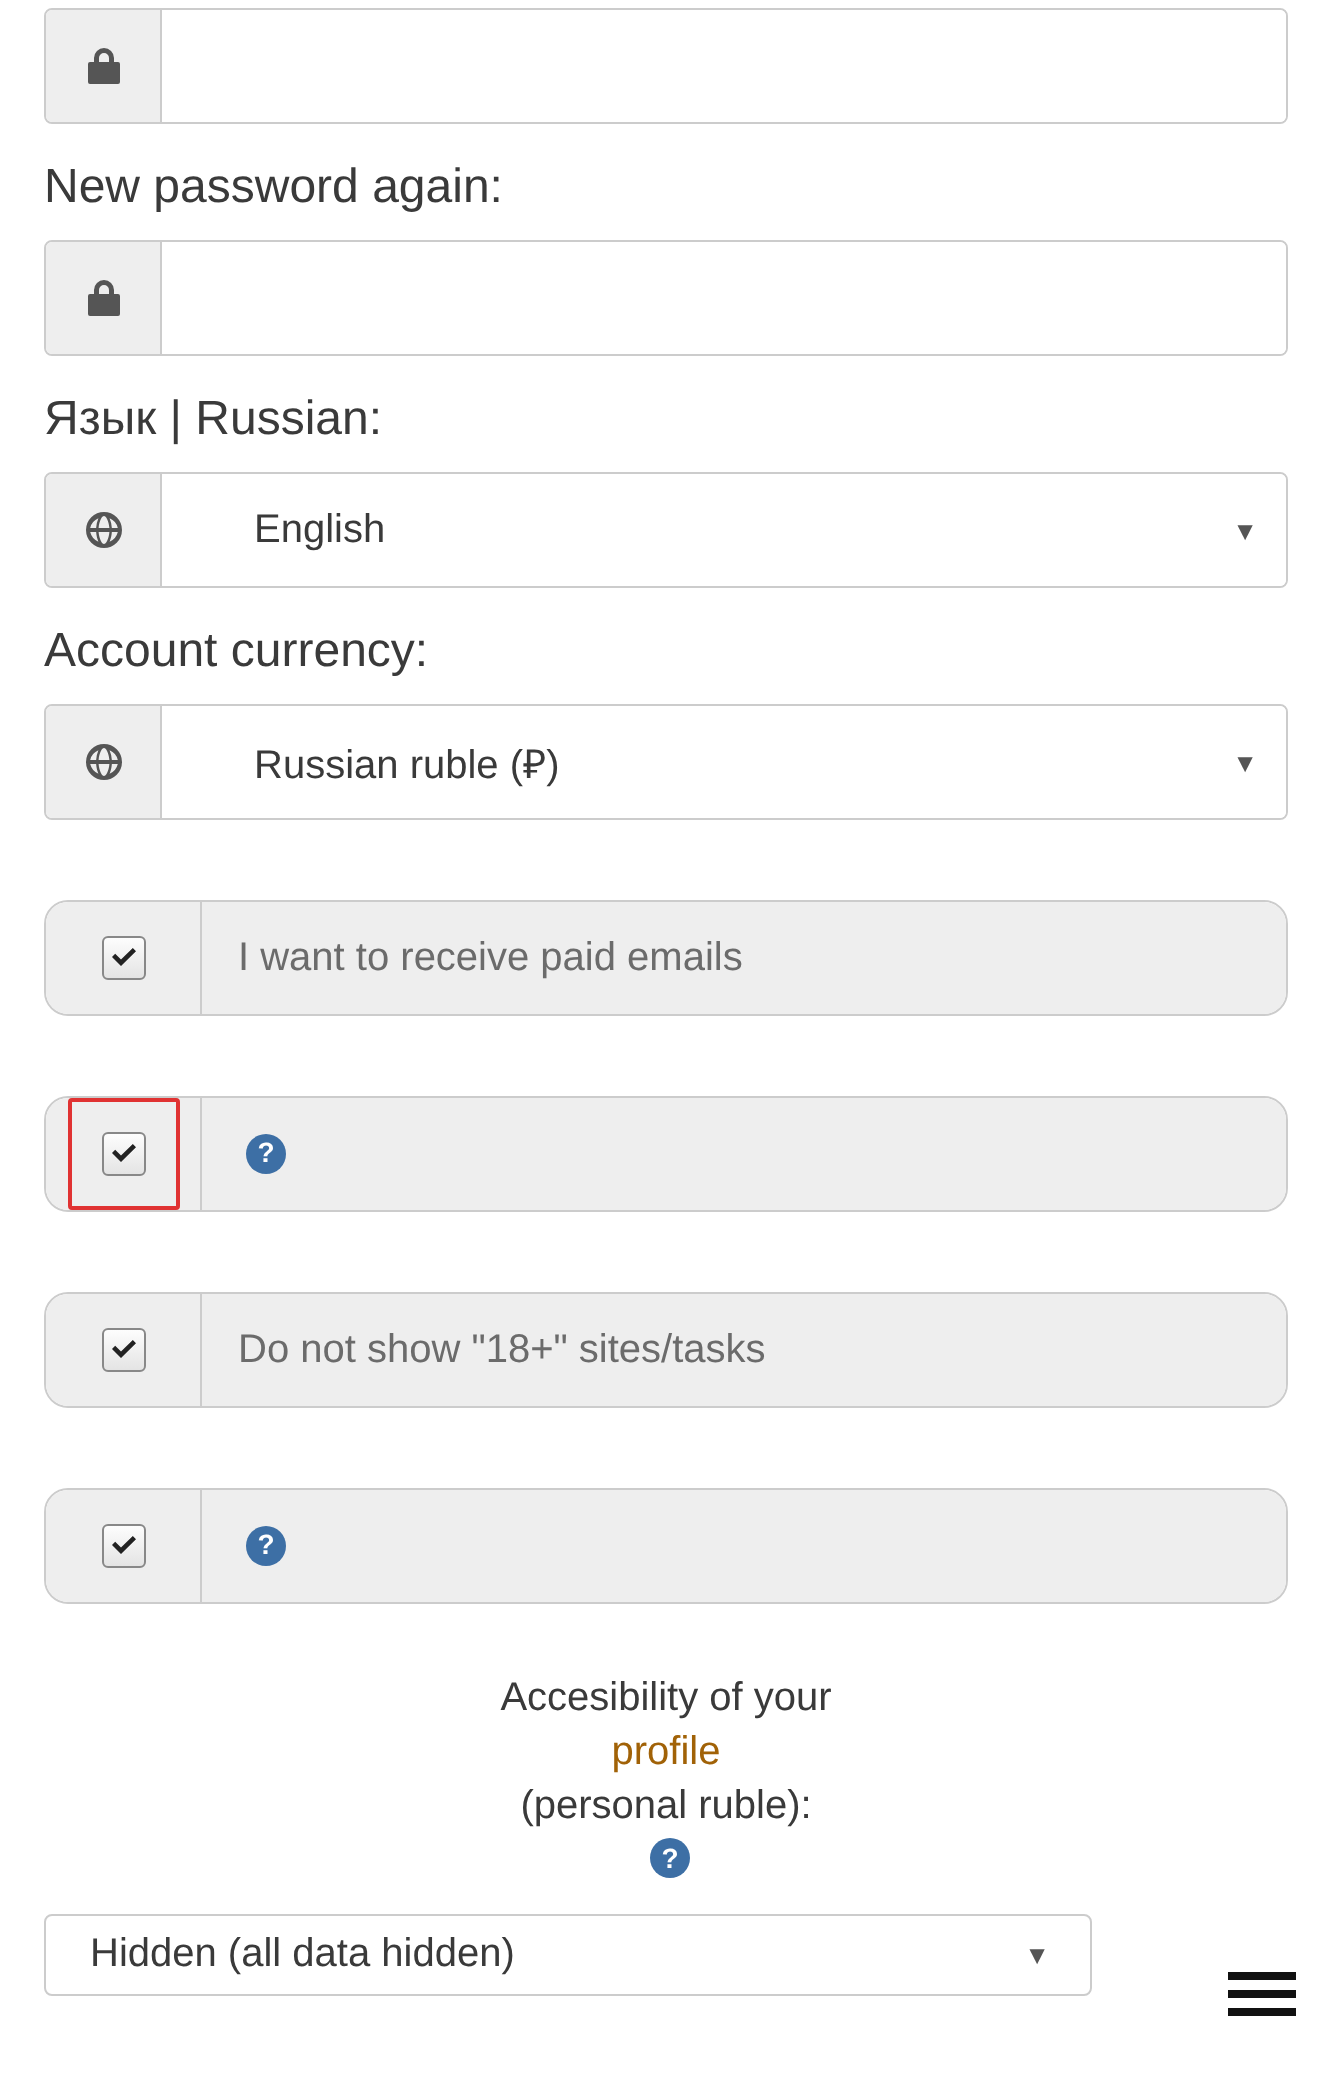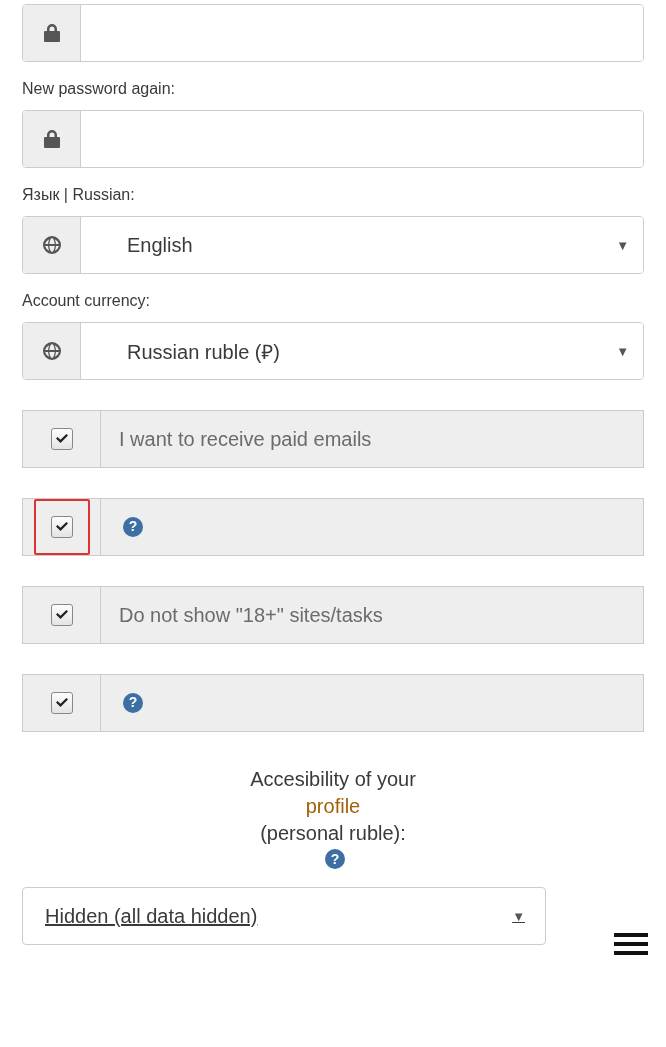--- a/index.html
+++ b/index.html
@@ -5,21 +5,21 @@
     * { box-sizing: border-box; margin: 0; padding: 0; }
     body {
       font-family: Arial, Helvetica, sans-serif;
       background: #fff;
       color: #3a3a3a;
       padding: 4px 22px 20px 22px;
       width: 666px;
       position: relative;
     }
     .field-label {
-      font-size: 16px;
+      font-size: 24px;
       color: #3a3a3a;
       margin: 18px 0 12px 0;
       display: block;
     }
     .input-group {
       display: flex;
       border: 1px solid #ccc;
       border-radius: 4px;
       overflow: hidden;
       height: 58px;
@@ -59,23 +59,23 @@
       flex: 1;
     }
     .select-caret {
       padding-right: 14px;
       font-size: 13px;
       color: #555;
     }
     .check-row {
       display: flex;
       border: 1px solid #ccc;
-      border-radius: 0;
+      border-radius: 12px;
       overflow: hidden;
-      margin-top: 30px;
+      margin-top: 40px;
       min-height: 58px;
     }
     .check-cell {
       background: #eeeeee;
       border-right: 1px solid #ccc;
       width: 78px;
       display: flex;
       align-items: center;
       justify-content: center;
       flex-shrink: 0;
@@ -134,27 +134,26 @@
       display: flex;
       flex-wrap: wrap;
       align-items: center;
       gap: 4px;
       flex-direction: column;
     }
     .profile-link { color: #a16207; }
     .profile-select {
       border: 1px solid #ccc;
       border-radius: 4px;
-      height: 58px;
+      height: 41px;
       max-width: 524px;
       margin-top: 18px;
       display: flex;
       align-items: center;
       background: #fff;
-      text-decoration: underline;
     }
     .profile-select .select-value { padding: 0 22px; }
     .hamburger {
       position: absolute;
       right: 18px;
       bottom: 10px;
       display: flex;
       flex-direction: column;
       gap: 5px;
       cursor: pointer;

